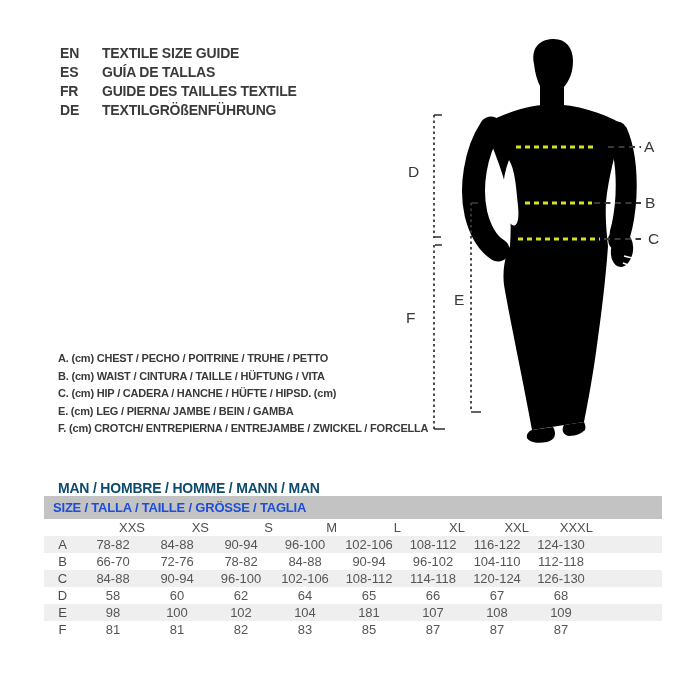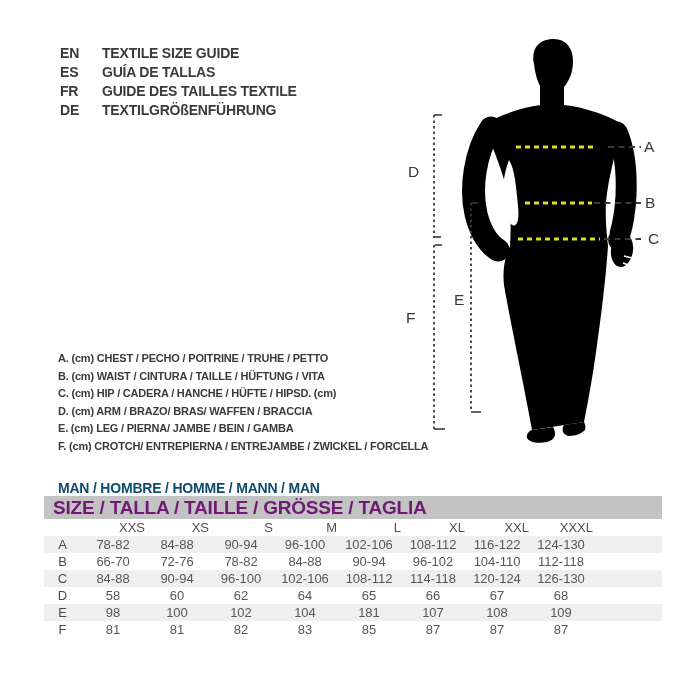--- a/index.html
+++ b/index.html
@@ -24,22 +24,22 @@
   .gap{fill:#fff;}
   .ydash{stroke:#d9e021;stroke-width:3;stroke-dasharray:5 4;fill:none;}
   .bdash{stroke:#3a3a3a;stroke-width:1.8;stroke-dasharray:6 4.5;fill:none;}
   .vdash{stroke:#3a3a3a;stroke-width:1.8;stroke-dasharray:2.5 3;fill:none;}
   .tick{stroke:#3a3a3a;stroke-width:1.6;fill:none;}
   .figlabel{font-family:"Liberation Sans",sans-serif;font-size:15.5px;fill:#383838;}
   .slit{stroke:#fff;stroke-width:1.6;fill:none;}
 
   
   .size-table{position:absolute;left:36px;top:496px;width:618px;font-size:13px;}
-  .t-title{height:23px;line-height:23px;background:#c3c3c3;color:#701a75;
-           font-size:19px;font-weight:700;letter-spacing:-0.2px;padding-left:9px;box-sizing:border-box;}
+  .t-title{height:23px;line-height:23px;background:#c3c3c3;color:#1d4ed8;
+           font-size:13px;font-weight:700;letter-spacing:-0.2px;padding-left:9px;box-sizing:border-box;}
   .t-row{display:flex;height:17px;align-items:center;background:#fff;}
   .t-row.stripe{background:#efefef;}
   .t-label{flex:0 0 37px;text-align:center;color:#4a4a4a;}
   .t-cell{flex:0 0 64px;text-align:center;color:#565656;}
   .t-fill{flex:1;}
   .t-head .t-cell{color:#4f4f4f;text-align:right;}
 </style>
 </head>
 <body>
 
@@ -132,21 +132,20 @@
     <text class="figlabel" x="640" y="244">C</text>
     <text class="figlabel" x="400" y="177">D</text>
     <text class="figlabel" x="446" y="305">E</text>
     <text class="figlabel" x="398" y="323">F</text>
   </svg>
 
   <div class="measure-block">
     <div class="measure-line">A. (cm) CHEST / PECHO / POITRINE / TRUHE / PETTO</div>
     <div class="measure-line">B. (cm) WAIST / CINTURA / TAILLE / HÜFTUNG / VITA</div>
     <div class="measure-line">C. (cm) HIP / CADERA / HANCHE / HÜFTE / HIPSD. (cm)</div>
-    <div class="measure-line">D. (cm) ARM / BRAZO/ BRAS/ WAFFEN / BRACCIA</div>
     <div class="measure-line">E. (cm) LEG / PIERNA/ JAMBE / BEIN / GAMBA</div>
     <div class="measure-line">F. (cm) CROTCH/ ENTREPIERNA / ENTREJAMBE / ZWICKEL / FORCELLA</div>
   </div>
 
   <div class="man-line">MAN / HOMBRE / HOMME / MANN / MAN</div>
 
   <div class="size-table">
     <div class="t-title">SIZE / TALLA / TAILLE / GRÖSSE / TAGLIA</div>
 
     <div class="t-row t-head">

